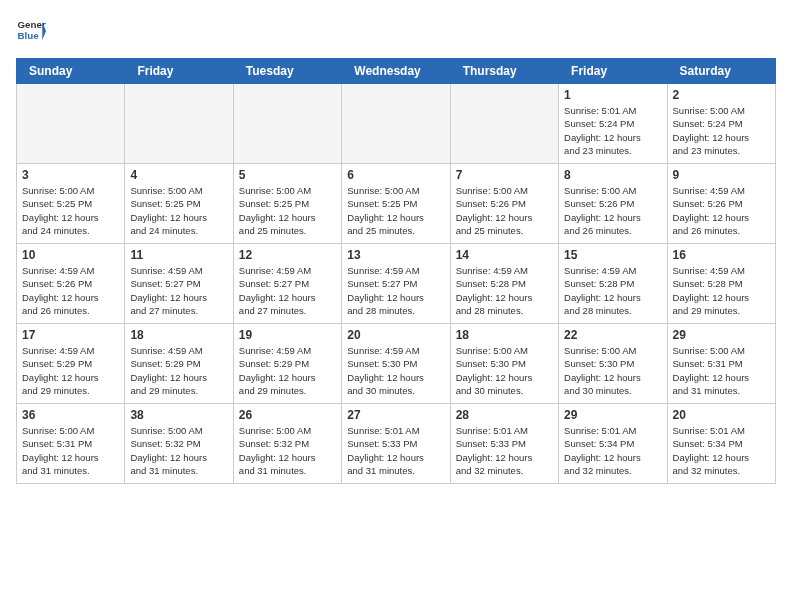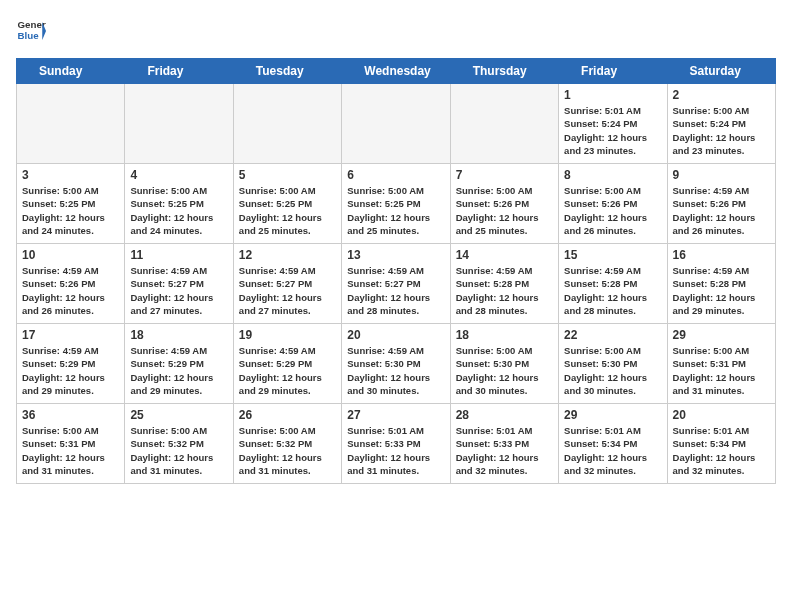--- a/index.html
+++ b/index.html
@@ -39,21 +39,21 @@
     }
     .calendar {
       width: 100%;
       border-collapse: collapse;
       table-layout: fixed;
     }
     .calendar th {
       background: #2a6ab5;
       color: #fff;
       text-align: left;
-      padding: 5px 22px;
+      padding: 5px 12px;
       font-size: 12px;
       border: 1px solid #2a6ab5;
     }
     .calendar td {
       border: 1px solid #ccc;
       vertical-align: top;
       padding: 4px 5px;
       font-size: 10px;
       color: #333;
       height: 80px;
@@ -65,21 +65,20 @@
     .day-num {
       font-size: 12px;
       font-weight: bold;
       display: block;
       margin-bottom: 2px;
     }
     .day-info {
       font-size: 9.5px;
       color: #333;
       line-height: 1.4;
-      font-weight: bold;
     }
   </style>
 </head>
 <body>
 
 <div class="header">
   <div class="logo">
     <svg class="logo-icon" viewBox="0 0 40 40">
       <text x="2" y="16" font-size="13" font-weight="bold" fill="#333" font-family="Arial">General</text>
       <text x="2" y="30" font-size="13" font-weight="bold" fill="#2a6ab5" font-family="Arial">Blue</text>
@@ -209,21 +208,21 @@
           <span class="day-num">29</span>
           <div class="day-info">Sunrise: 5:00 AM<br>Sunset: 5:31 PM<br>Daylight: 12 hours<br>and 31 minutes.</div>
         </td>
       </tr>
       <tr>
         <td>
           <span class="day-num">36</span>
           <div class="day-info">Sunrise: 5:00 AM<br>Sunset: 5:31 PM<br>Daylight: 12 hours<br>and 31 minutes.</div>
         </td>
         <td>
-          <span class="day-num">25</span>
+          <span class="day-num">38</span>
           <div class="day-info">Sunrise: 5:00 AM<br>Sunset: 5:32 PM<br>Daylight: 12 hours<br>and 31 minutes.</div>
         </td>
         <td>
           <span class="day-num">26</span>
           <div class="day-info">Sunrise: 5:00 AM<br>Sunset: 5:32 PM<br>Daylight: 12 hours<br>and 31 minutes.</div>
         </td>
         <td>
           <span class="day-num">27</span>
           <div class="day-info">Sunrise: 5:01 AM<br>Sunset: 5:33 PM<br>Daylight: 12 hours<br>and 31 minutes.</div>
         </td>

